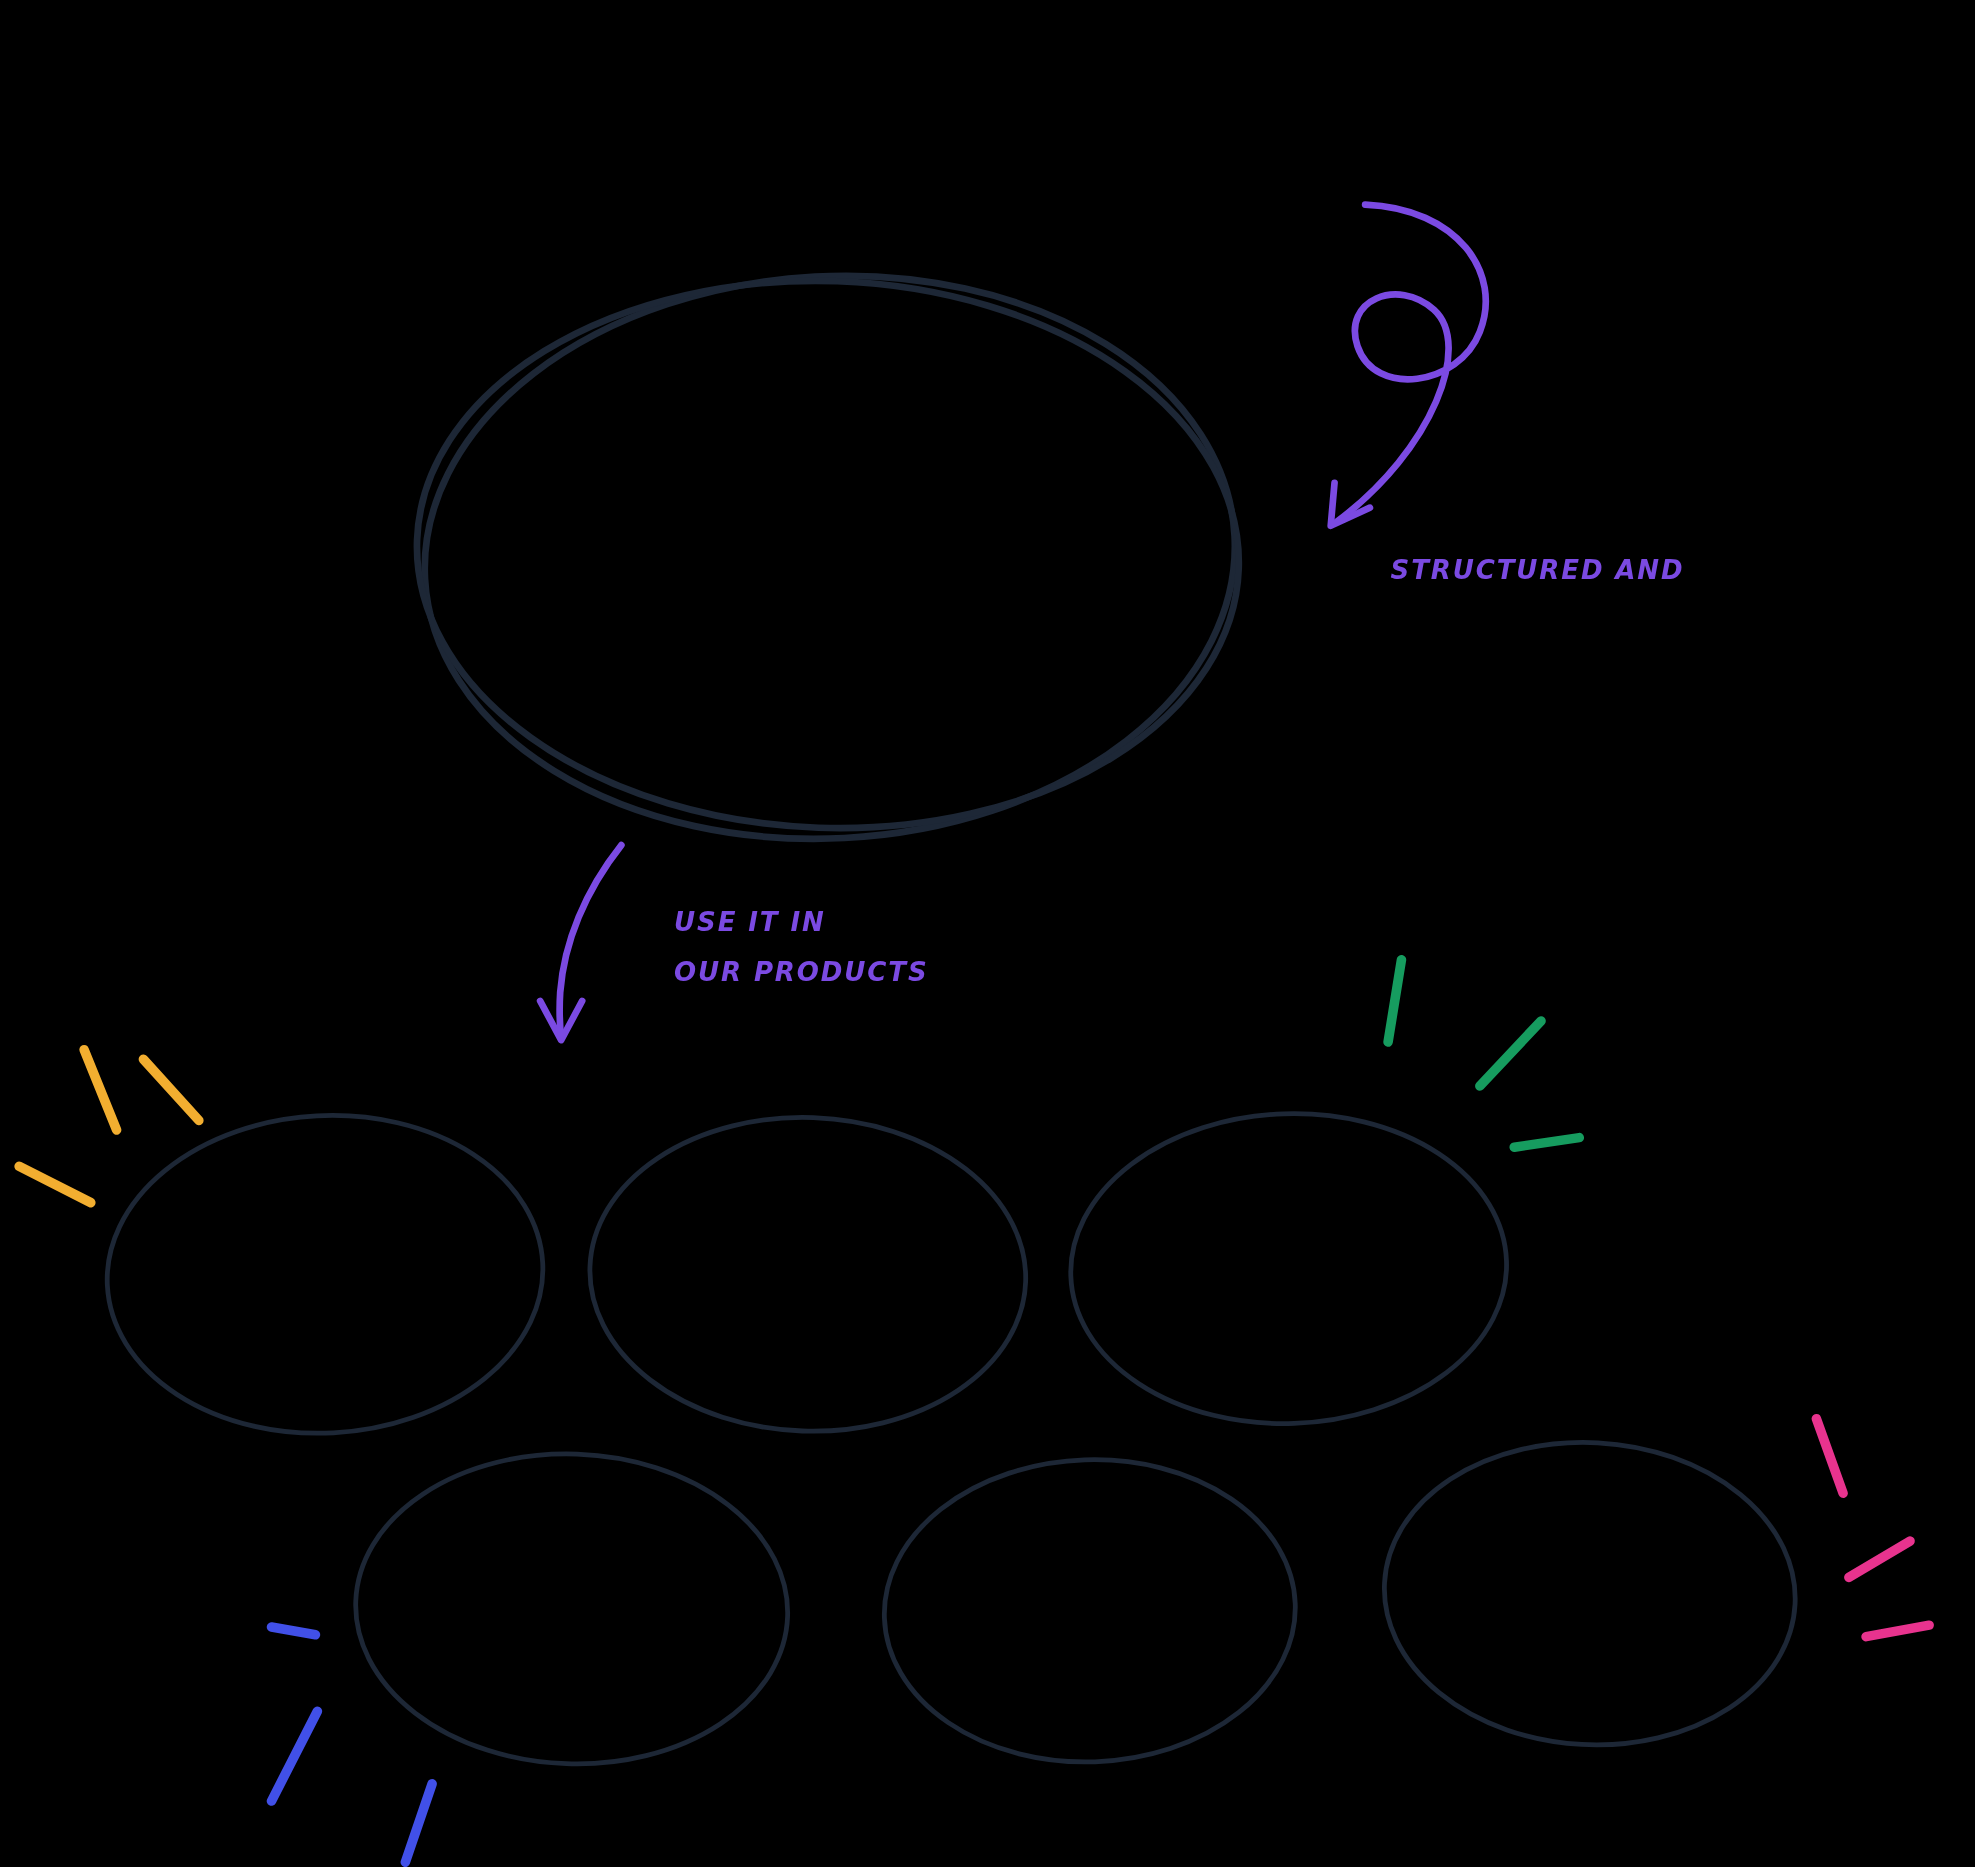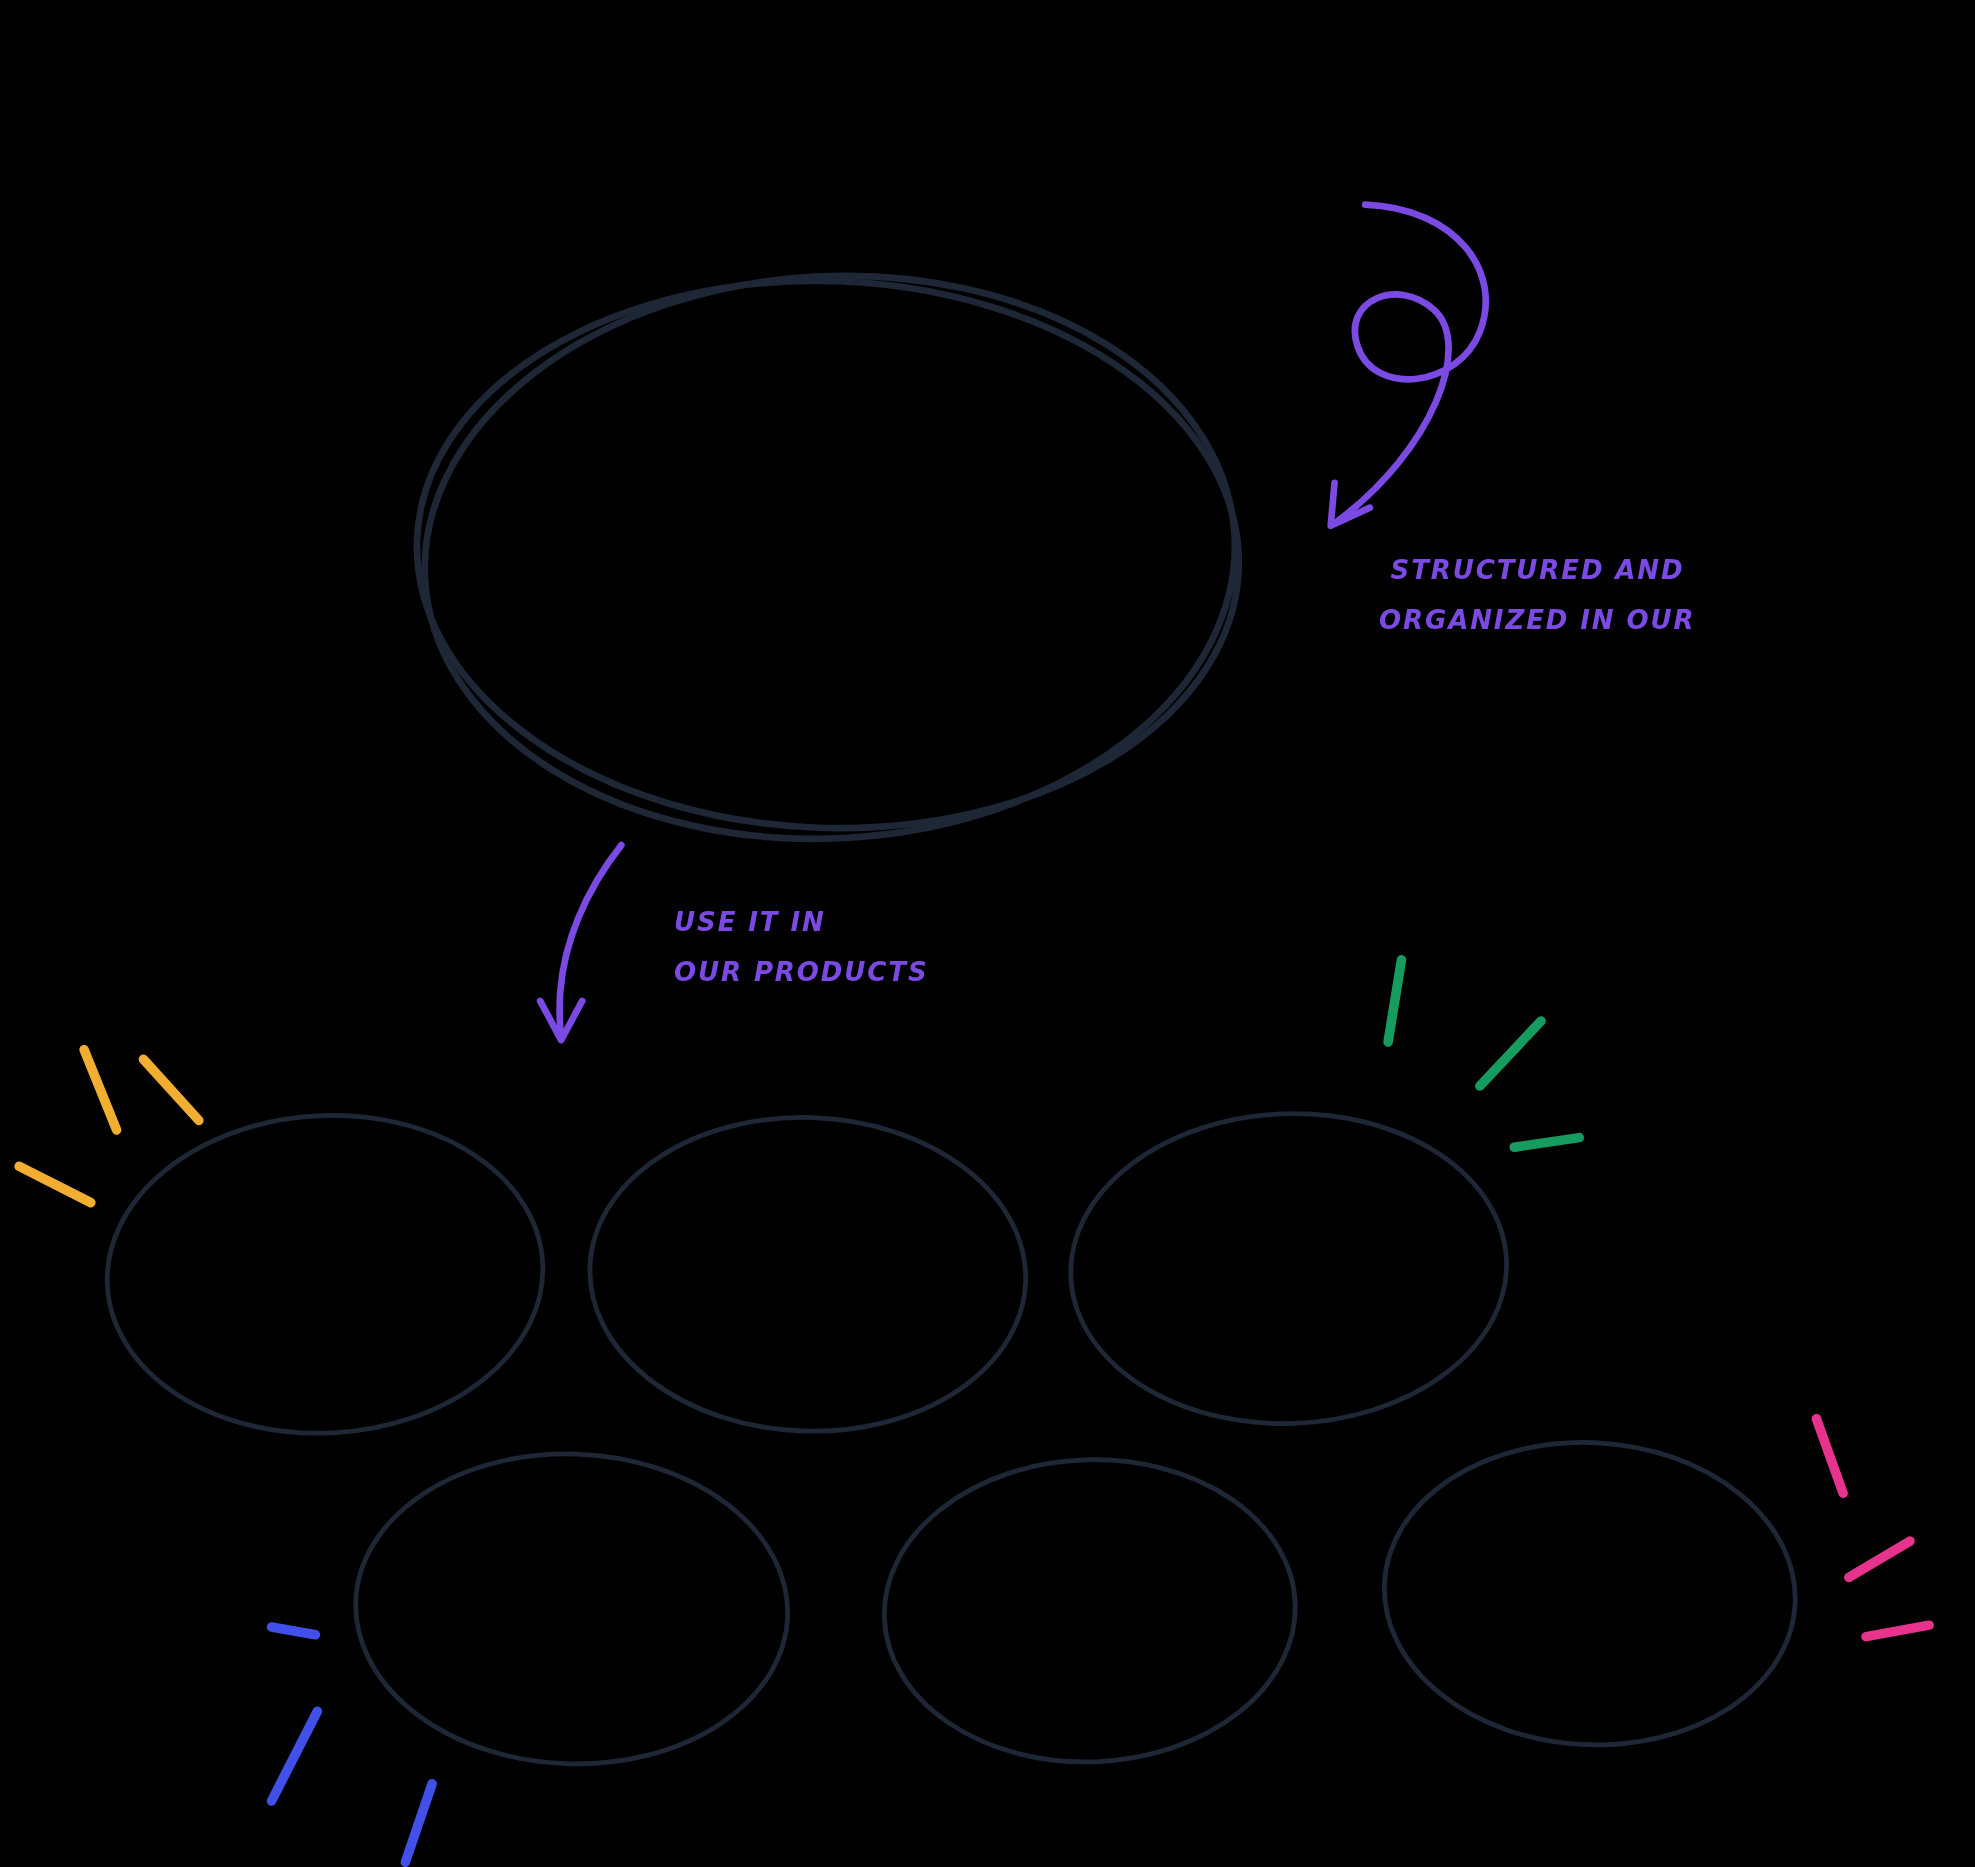--- a/index.html
+++ b/index.html
@@ -117,21 +117,20 @@
     <g>
       <ellipse class="sketch small" cx="1140" cy="1685" rx="215" ry="158" transform="rotate(-2 1140 1685)"></ellipse>
     </g>
     <g>
       <ellipse class="sketch small" cx="1663" cy="1667" rx="215" ry="158" transform="rotate(3 1663 1667)"></ellipse>
     </g>
   </svg>
 
   <div class="label label-structured">
     <div class="l1">STRUCTURED AND</div>
-    <div class="l2">ORGANIZED IN OUR</div>
   </div>
 
   <div class="label label-use">
     <div class="l1">USE IT IN</div>
     <div class="l2">OUR PRODUCTS</div>
   </div>
 
 </div>
 
 

